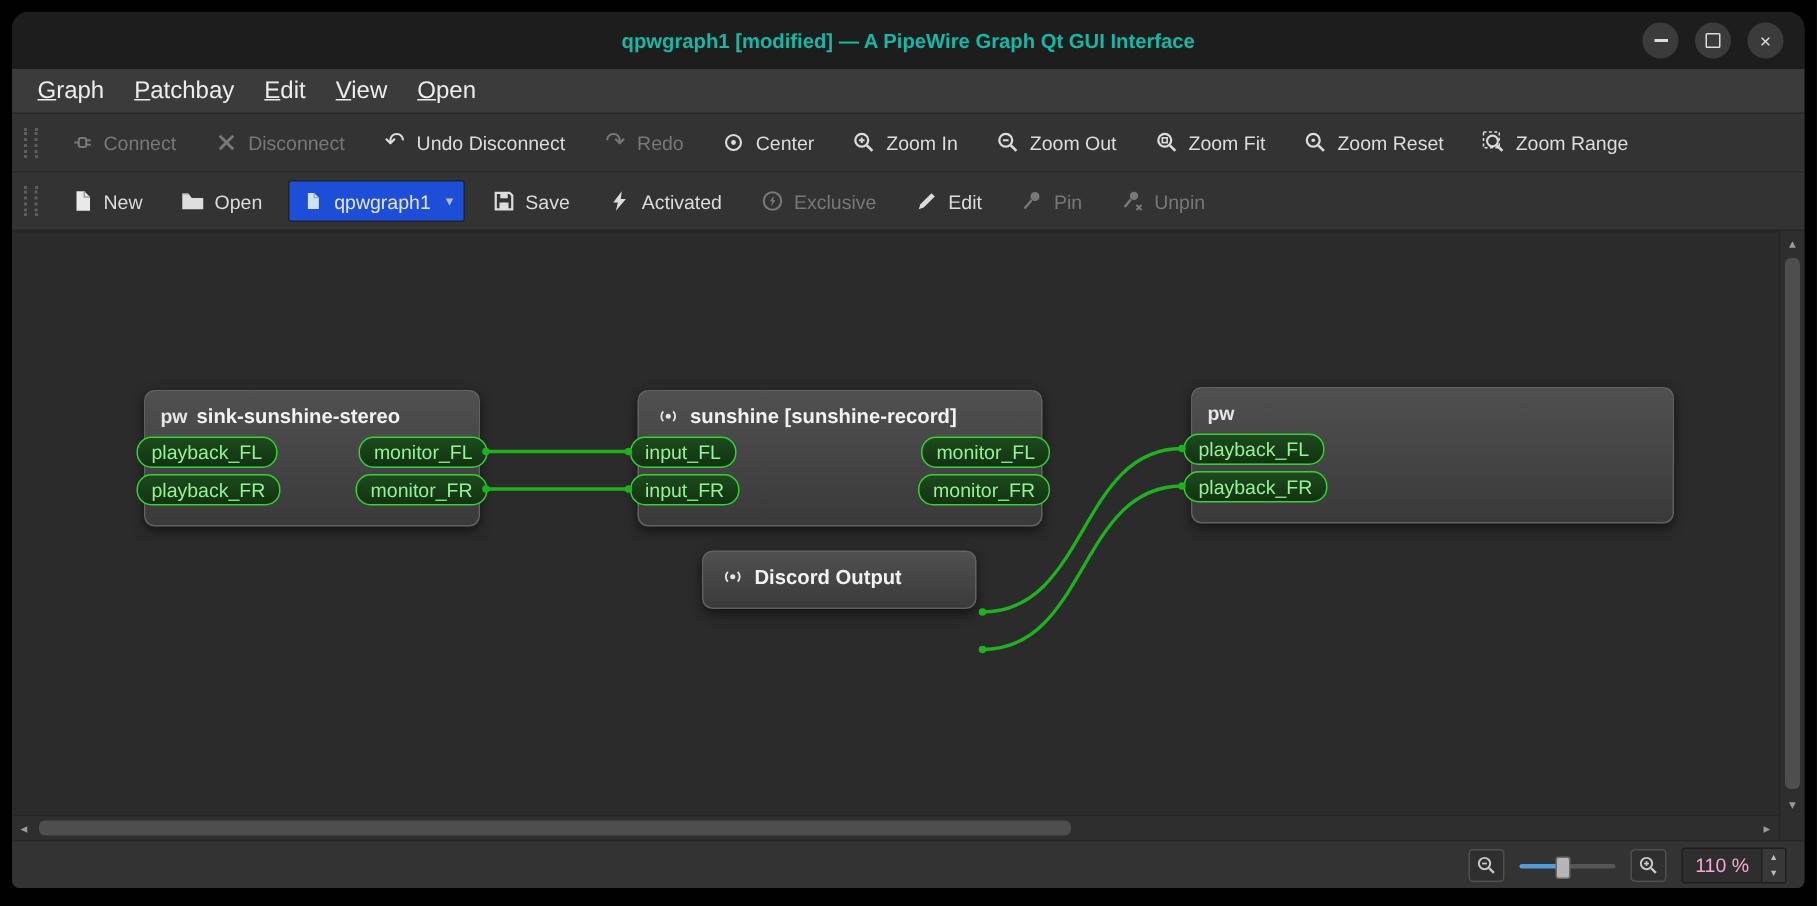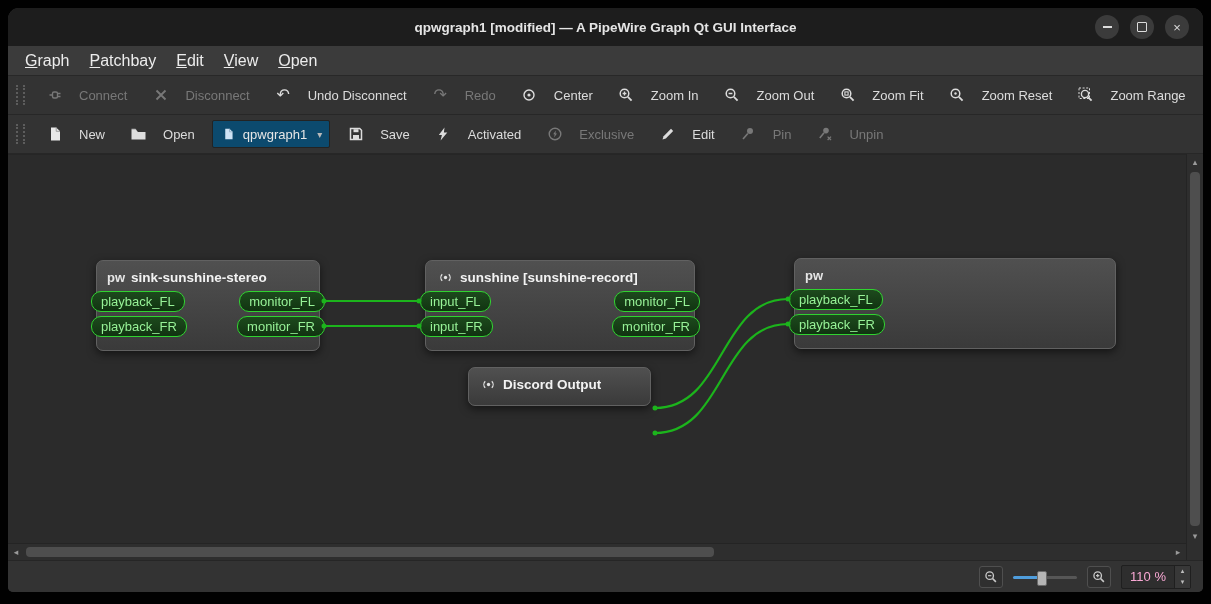--- a/index.html
+++ b/index.html
@@ -2,40 +2,40 @@
 <html><head>
 <meta charset="utf-8">
 <style>
   html,body{margin:0;padding:0;width:1211px;height:604px;background:#010101;
     font-family:"Liberation Sans","DejaVu Sans",sans-serif;-webkit-font-smoothing:antialiased;}
   .window{position:absolute;left:8px;top:8px;width:1195px;height:584px;background:#323232;
     border-radius:11px 11px 5px 5px;overflow:hidden;display:flex;flex-direction:column;}
 
   
   .titlebar{height:38px;background:#1d1d1d;position:relative;display:flex;align-items:center;justify-content:center;flex:0 0 auto;}
-  .title{color:#e5e5e5;font-weight:bold;font-size:13.5px;}
+  .title{color:#14b8a6;font-weight:bold;font-size:13.5px;}
   .win-buttons{position:absolute;right:14px;top:0;height:100%;display:flex;align-items:center;gap:11px;}
   .win-btn{width:24px;height:24px;border-radius:50%;background:#3b3b3b;color:#dcdcdc;display:flex;align-items:center;justify-content:center;font-size:13px;cursor:default;}
   .min-glyph{display:block;width:9px;height:2px;background:#dcdcdc;}
   .max-glyph{display:block;width:8px;height:8px;border:1.4px solid #dcdcdc;border-radius:1px;}
 
   
   .menubar{height:29px;background:#3b3b3b;display:flex;align-items:center;padding-left:8px;gap:2px;border-bottom:1px solid #282828;flex:0 0 auto;}
   .menu-item{display:inline-block;color:#ececec;font-size:16px;padding:4px 9px;}
   .menu-item::first-letter{text-decoration:underline;}
 
   
   .toolbar{height:38px;background:#333333;display:flex;align-items:center;border-bottom:1px solid #272727;padding-left:6px;gap:9px;flex:0 0 auto;}
   .tb-handle{width:5px;height:20px;border-left:2px dotted #5d5d5d;border-right:2px dotted #5d5d5d;margin:0 4px 0 2px;flex:0 0 auto;}
-  .tb-btn{display:flex;align-items:center;gap:16px;color:#dcdcdc;font-size:13px;padding:5px 8px;border-radius:4px;white-space:nowrap;}
+  .tb-btn{display:flex;align-items:center;gap:6px;color:#dcdcdc;font-size:13px;padding:5px 8px;border-radius:4px;white-space:nowrap;}
   .tb-btn.disabled{color:#787878;}
   .ticon{width:17px;height:17px;display:flex;align-items:center;justify-content:center;flex:0 0 auto;}
   .ticon svg{display:block;}
   .arrow-glyph{font-size:16px;line-height:16px;}
-  .combo{display:flex;align-items:center;gap:6px;background:#0c4a6e;border:1px solid #232323;border-radius:2px;height:26px;padding:0 7px;color:#e6e6e6;font-size:13px;}
+  .combo{display:flex;align-items:center;gap:6px;background:#1d4ed8;border:1px solid #232323;border-radius:2px;height:26px;padding:0 7px;color:#e6e6e6;font-size:13px;}
   .combo .carrow{color:#b9b9b9;font-size:10px;margin-left:4px;}
 
   
   .canvas-wrap{flex:1;display:flex;min-height:0;}
   .canvas-col{flex:1;display:flex;flex-direction:column;min-width:0;}
   .canvas{flex:1;position:relative;background:#2b2b2b;border-top:1px solid #262626;overflow:hidden;}
   .vscroll-col{width:16px;display:flex;flex-direction:column;flex:0 0 auto;background:#2e2e2e;border-left:1px solid #242424;}
   .vscroll{flex:1;display:flex;flex-direction:column;}
   .hscroll{height:16px;background:#2e2e2e;border-top:1px solid #242424;display:flex;flex:0 0 auto;}
   .scroll-arrow{width:16px;height:16px;color:#9a9a9a;font-size:9px;display:flex;align-items:center;justify-content:center;flex:0 0 auto;}

